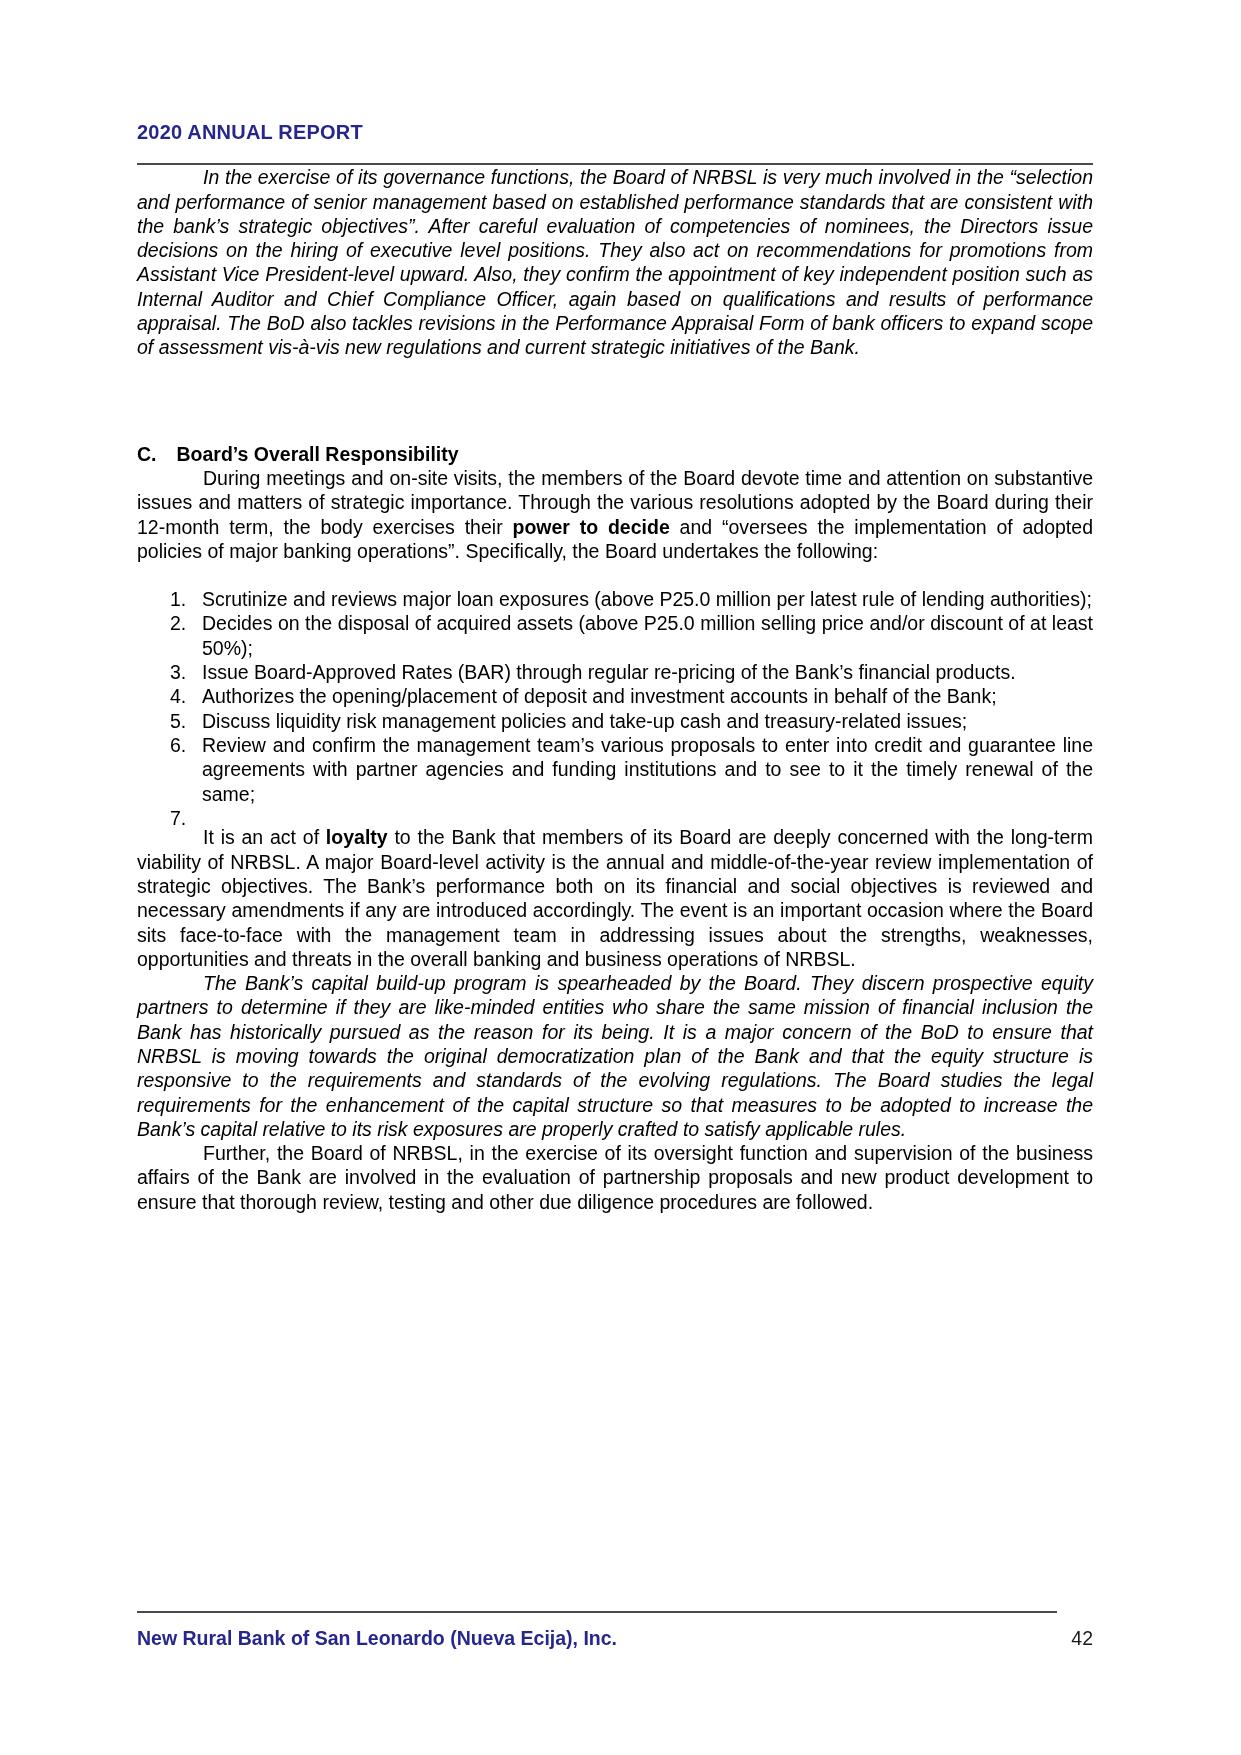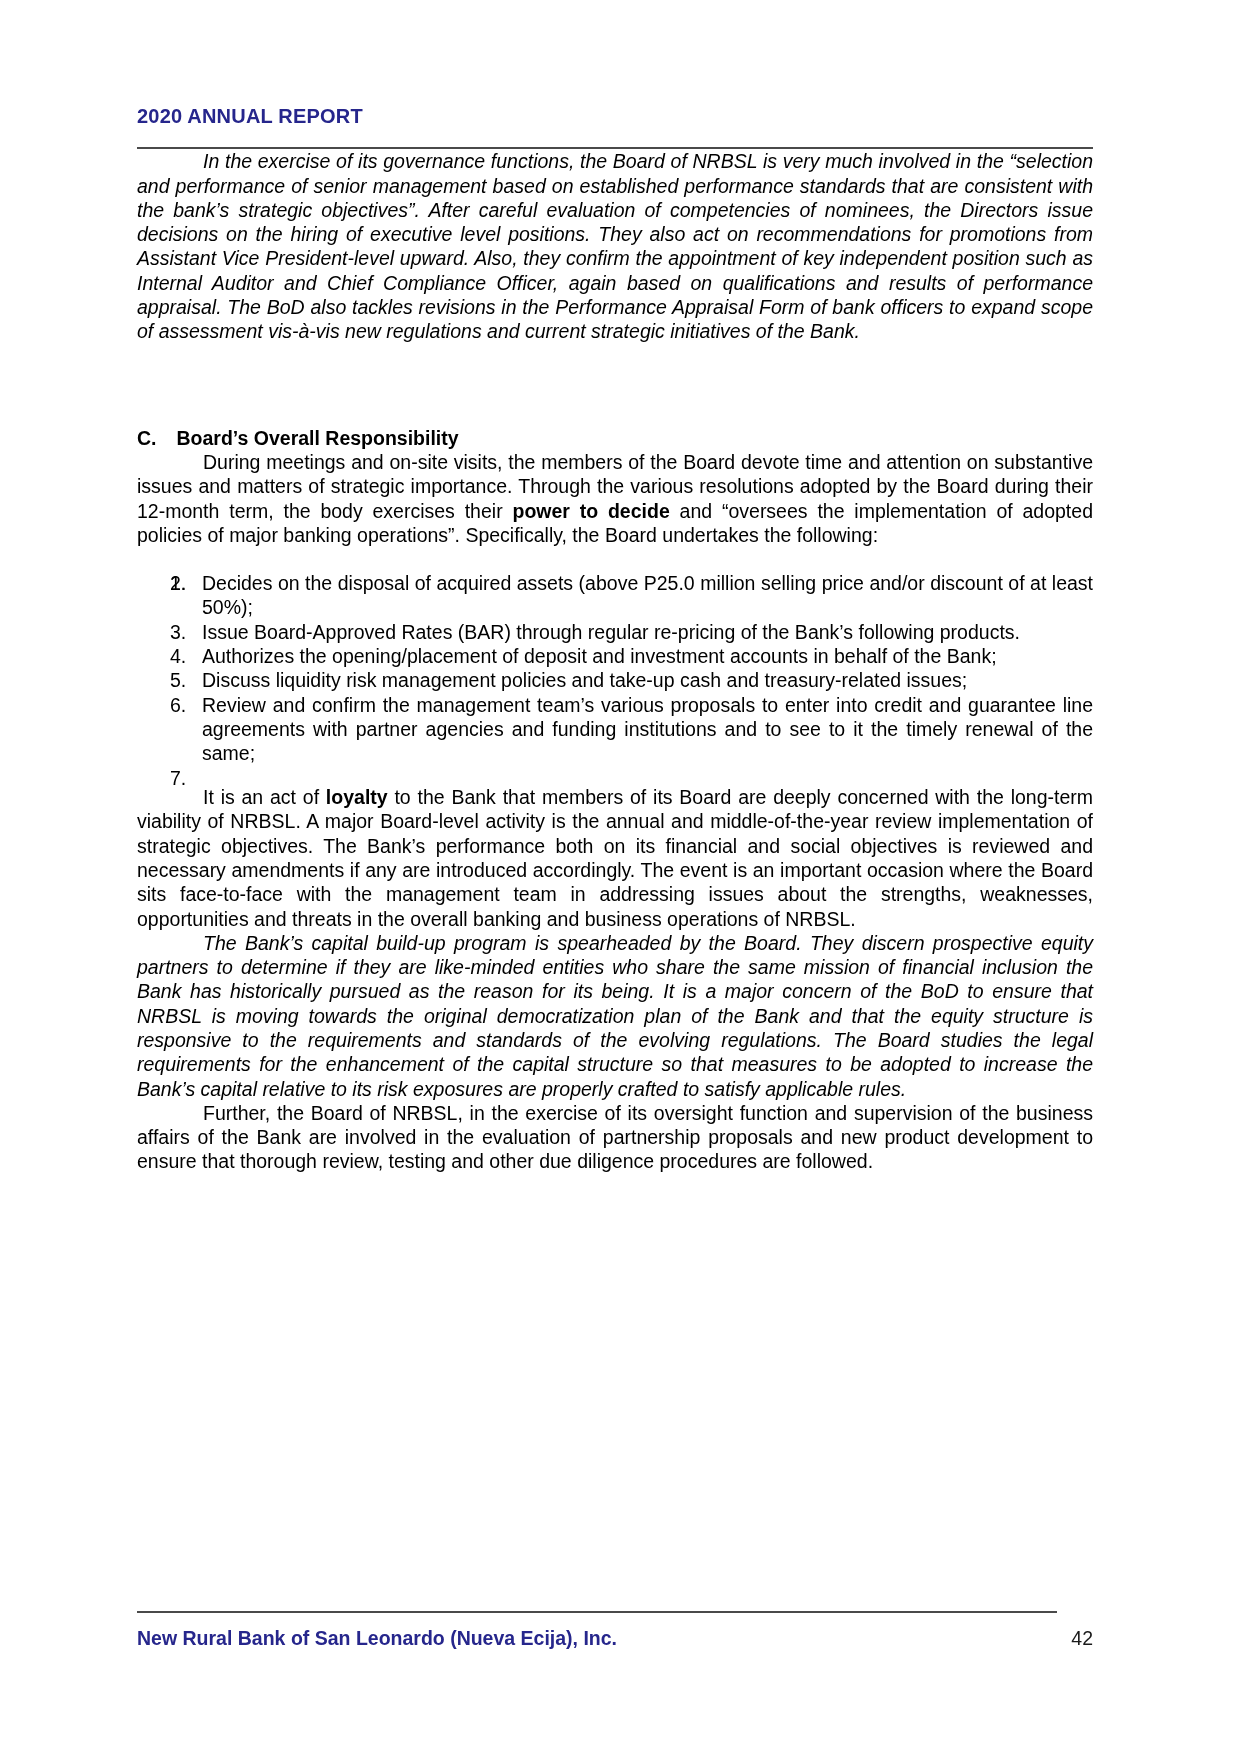--- a/index.html
+++ b/index.html
@@ -15,21 +15,21 @@
     font-family: "Liberation Sans", "DejaVu Sans", sans-serif;
     font-size: 19.5px;
     line-height: 24.3px;
     color: #000000;
     overflow: hidden;
   }
   .content {
     position: absolute;
     left: 137px;
     right: 148px;
-    top: 0;
+    top: 16px;
   }
   .report-header {
     margin-top: 104px;
     font-weight: bold;
     font-size: 20px;
     letter-spacing: 0.2px;
     color: var(--accent, #26268C);
   }
   .rule {
     margin-top: 19px;
@@ -110,28 +110,29 @@
 
     <div class="section-heading">
       <span class="sec-num">C.</span><span>Board’s Overall Responsibility</span>
     </div>
 
     <p class="body-par p2"><span>During meetings and on-site visits, the members of the Board devote time and attention on substantive issues and matters of strategic importance. Through the various resolutions adopted by the Board during their 12-month term, the body exercises their </span><span class="bold">power to decide</span><span> and “oversees the implementation of adopted policies of major banking operations”. Specifically, the Board undertakes the following:</span></p>
 
     <ol class="duty-list">
       <li class="duty-item">
         <span class="duty-num">1.</span>
+        <span>Scrutinize and reviews major loan exposures (above P25.0 million per latest rule of lending authorities);</span>
       </li>
       <li class="duty-item">
         <span class="duty-num">2.</span>
         <span>Decides on the disposal of acquired assets (above P25.0 million selling price and/or discount of at least 50%);</span>
       </li>
       <li class="duty-item">
         <span class="duty-num">3.</span>
-        <span>Issue Board-Approved Rates (BAR) through regular re-pricing of the Bank’s following products.</span>
+        <span>Issue Board-Approved Rates (BAR) through regular re-pricing of the Bank’s financial products.</span>
       </li>
       <li class="duty-item">
         <span class="duty-num">4.</span>
         <span>Authorizes the opening/placement of deposit and investment accounts in behalf of the Bank;</span>
       </li>
       <li class="duty-item">
         <span class="duty-num">5.</span>
         <span>Discuss liquidity risk management policies and take-up cash and treasury-related issues;</span>
       </li>
       <li class="duty-item">

